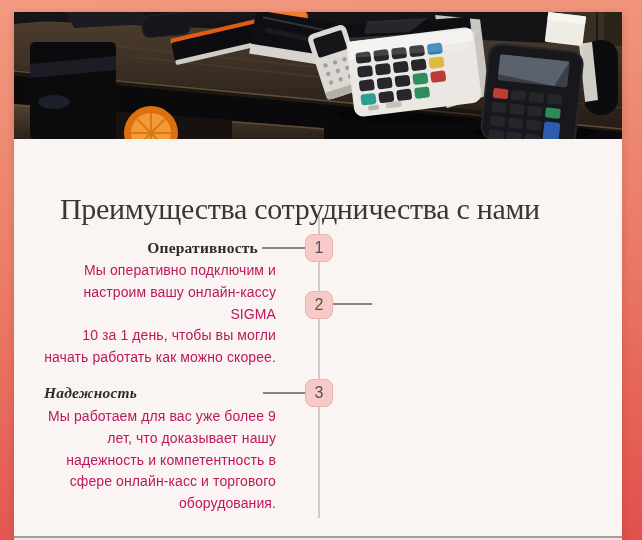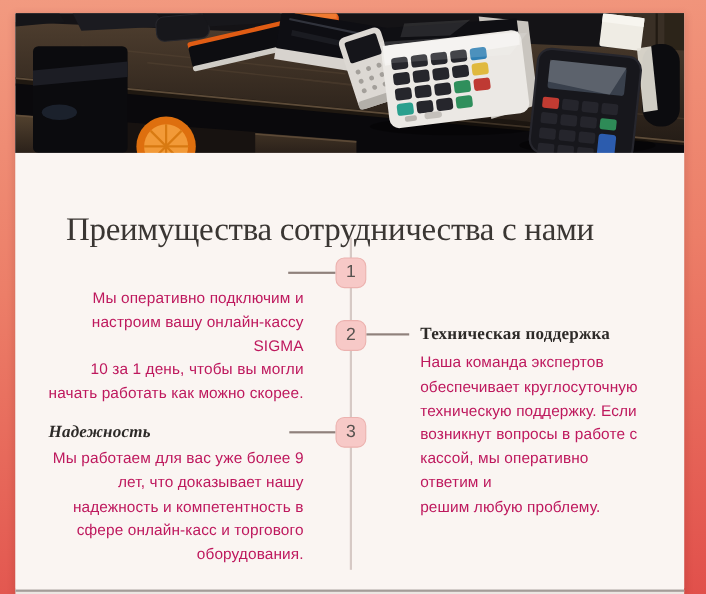--- a/index.html
+++ b/index.html
@@ -240,32 +240,26 @@
     <div class="numbox nb1">
       <span>1</span>
     </div>
     <div class="numbox nb2">
       <span>2</span>
     </div>
     <div class="numbox nb3">
       <span>3</span>
     </div>
 
+    <div class="step-title st1">Оперативность</div>
     <div class="step-text tx1">Мы оперативно подключим и
 настроим вашу онлайн-кассу SIGMA
 10 за 1 день, чтобы вы могли
 начать работать как можно скорее.</div>
 
-    <div class="step-title st2">Техническая поддержка</div>
-    <div class="step-text tx2">Наша команда экспертов
-обеспечивает круглосуточную
-техническую поддержку. Если
-возникнут вопросы в работе с
-кассой, мы оперативно ответим и
-решим любую проблему.</div>
 
     <div class="step-title st3">Надежность</div>
     <div class="step-text tx3">Мы работаем для вас уже более 9
 лет, что доказывает нашу
 надежность и компетентность в
 сфере онлайн-касс и торгового
 оборудования.</div>
 
   </div>
 

